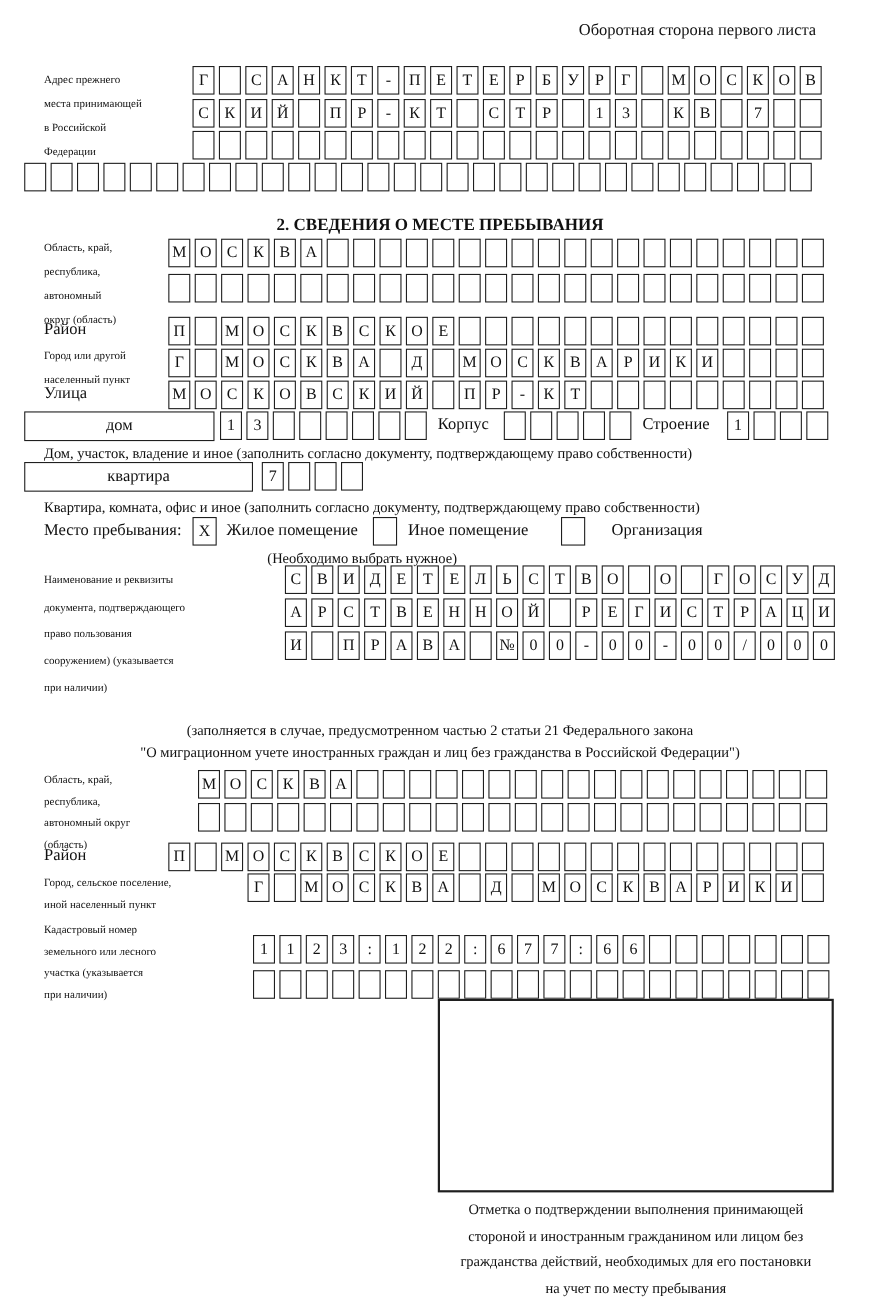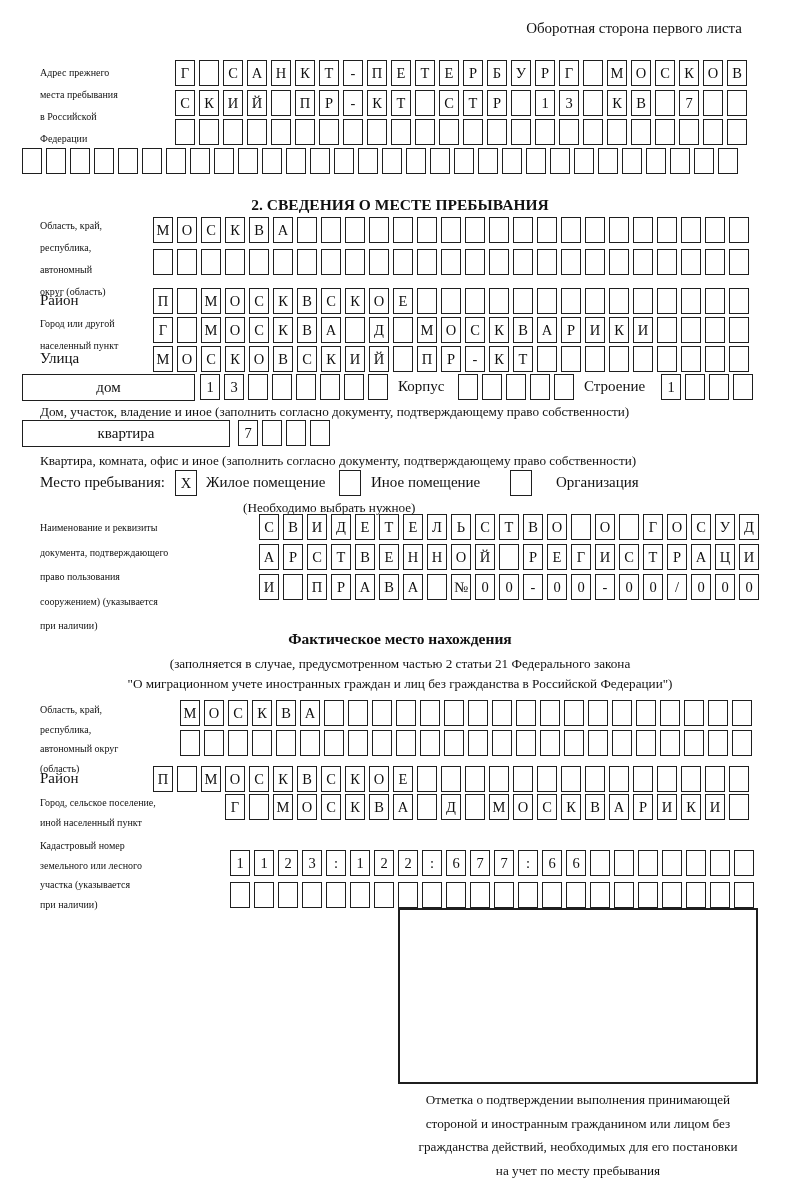--- a/index.html
+++ b/index.html
@@ -26,21 +26,21 @@
 </style>
 </head>
 <body>
 
 <div class="page">
 
   <div class="title-right">Оборотная сторона первого листа</div>
 
   <div class="lbl" style="left:40px;top:62px;">
     <div>Адрес прежнего</div>
-    <div>места пребывания</div>
+    <div>места принимающей</div>
     <div>в Российской</div>
     <div>Федерации</div>
   </div>
   <div class="boxrow" style="left:175px;top:60px;">
       <span class="cell">Г</span>
       <span class="cell"></span>
       <span class="cell">С</span>
       <span class="cell">А</span>
       <span class="cell">Н</span>
       <span class="cell">К</span>
@@ -429,21 +429,20 @@
       <span class="cell">0</span>
       <span class="cell">-</span>
       <span class="cell">0</span>
       <span class="cell">0</span>
       <span class="cell">/</span>
       <span class="cell">0</span>
       <span class="cell">0</span>
       <span class="cell">0</span>
     </div>
 
-  <div class="hdr" style="top:630px;">Фактическое место нахождения</div>
   <div class="note-c" style="top:656px;">(заполняется в случае, предусмотренном частью 2 статьи 21 Федерального закона</div>
   <div class="note-c" style="top:676px;">"О миграционном учете иностранных граждан и лиц без гражданства в Российской Федерации")</div>
 
   <div class="lbl lbl-tight" style="left:40px;top:700px;">
     <div>Область, край,</div>
     <div>республика,</div>
     <div>автономный округ</div>
     <div>(область)</div>
   </div>
   <div class="boxrow" style="left:180px;top:700px;">

